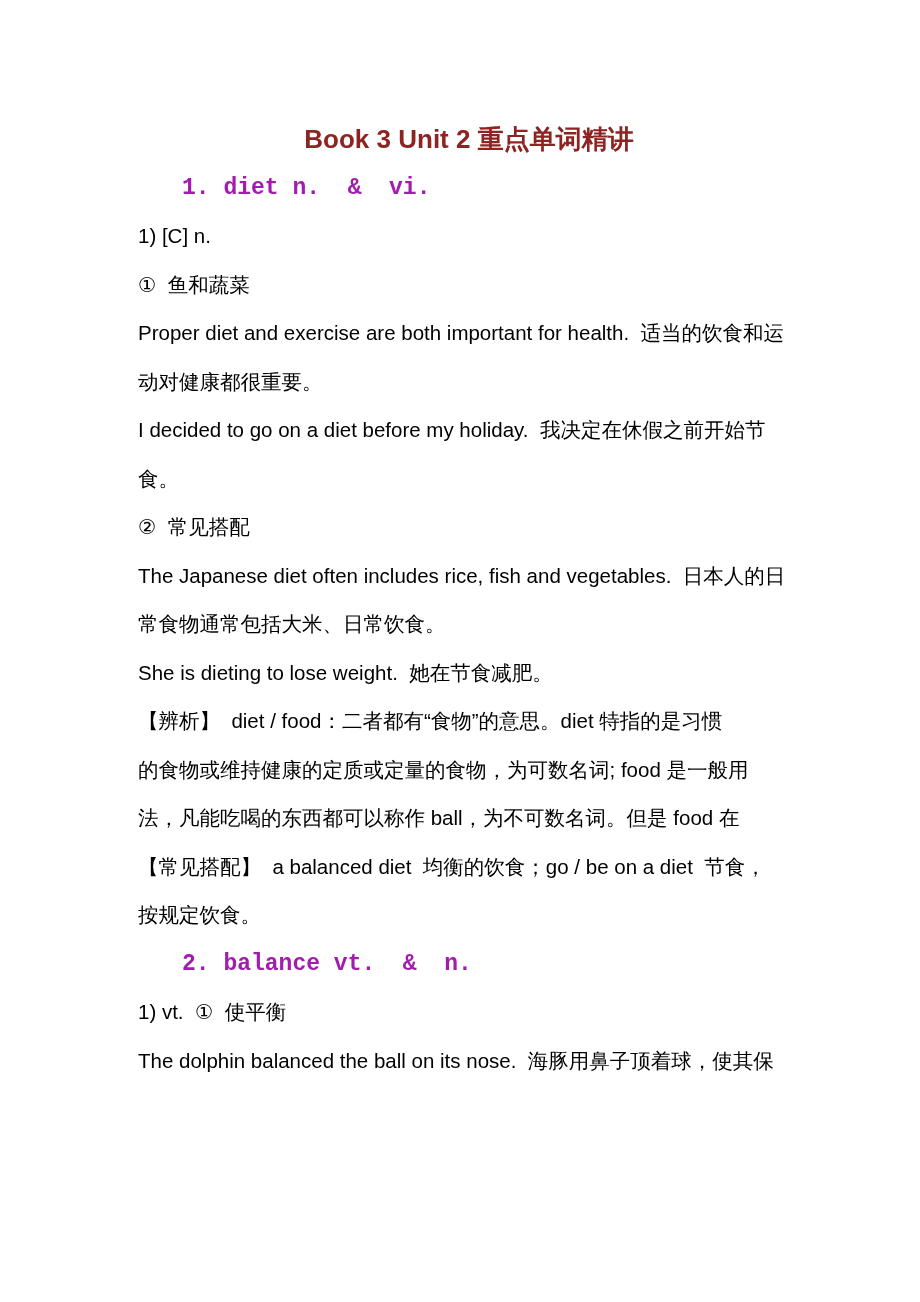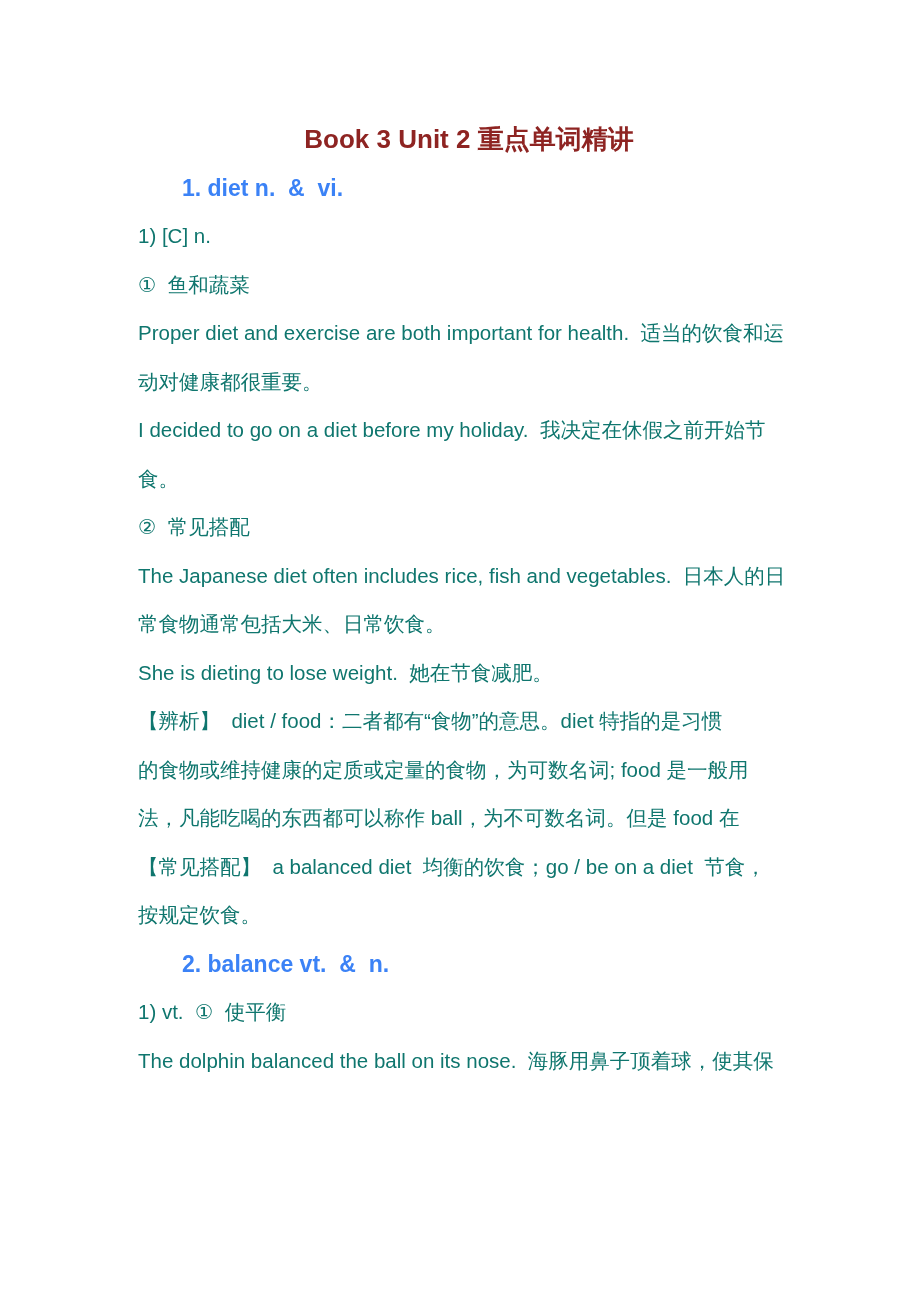--- a/index.html
+++ b/index.html
@@ -26,30 +26,31 @@
     font-weight: 700;
     color: #8e2422;
     text-align: center;
     line-height: 48.5px;
     white-space: pre;
   }
   .word-heading {
     margin: 0;
     font-size: 23px;
     font-weight: 700;
-    color: #3b82f6;
+    color: #a21caf;
     padding-left: 44px;
     line-height: 48.5px;
     white-space: pre;
+    font-family: Liberation Mono, monospace;
   }
   .line {
     margin: 0;
     font-size: 20.5px;
     font-weight: 400;
-    color: #0f766e;
+    color: #000000;
     line-height: 48.5px;
     white-space: pre;
   }
   .word-section {
     margin: 0;
     padding: 0;
   }
 </style>
 </head>
 <body>

